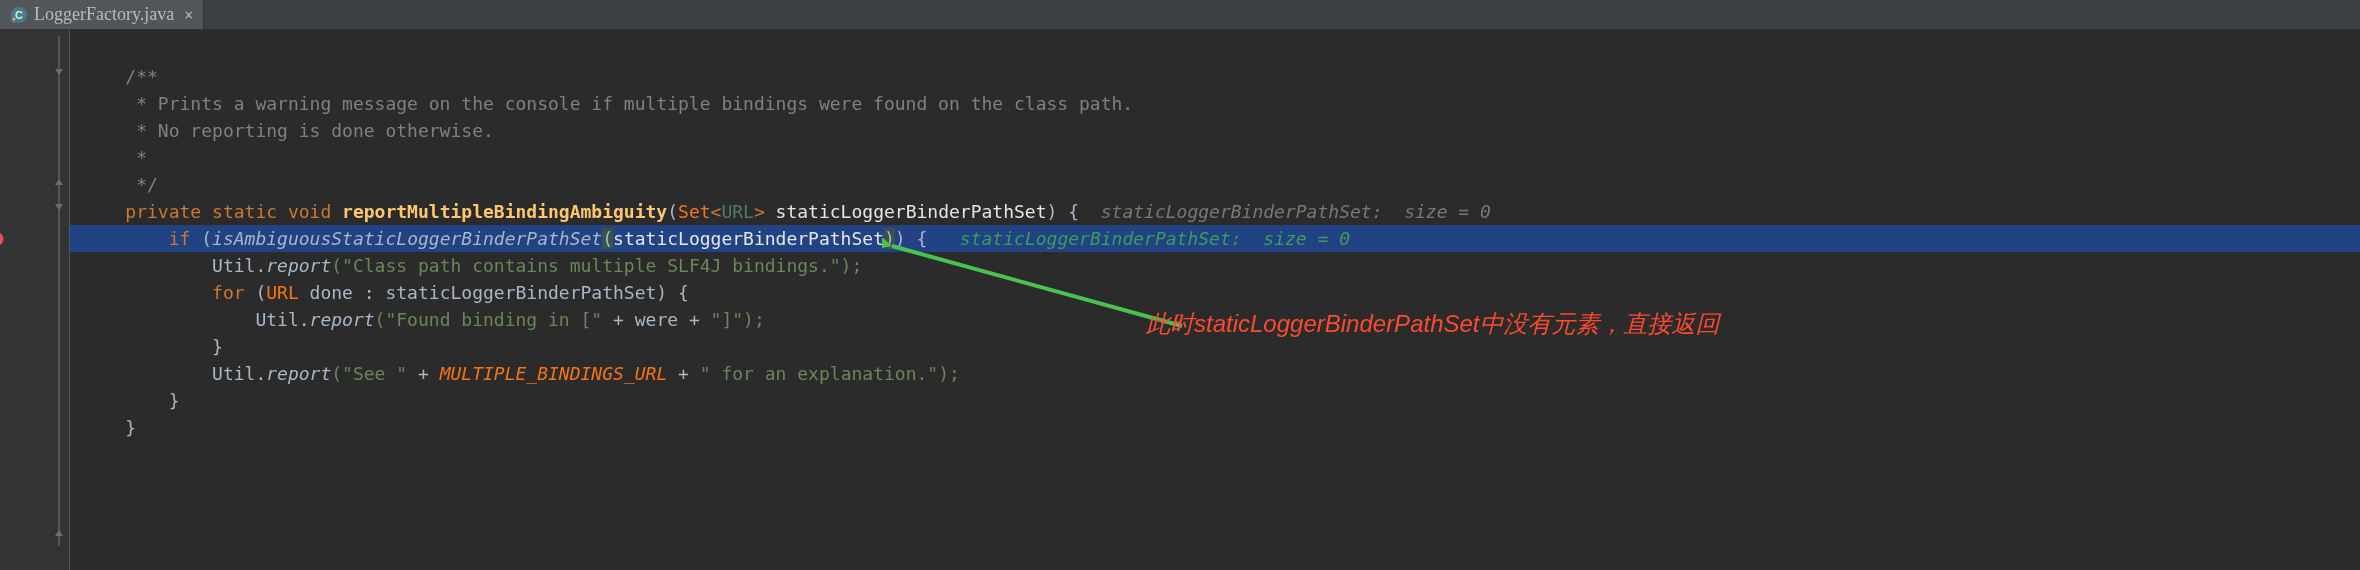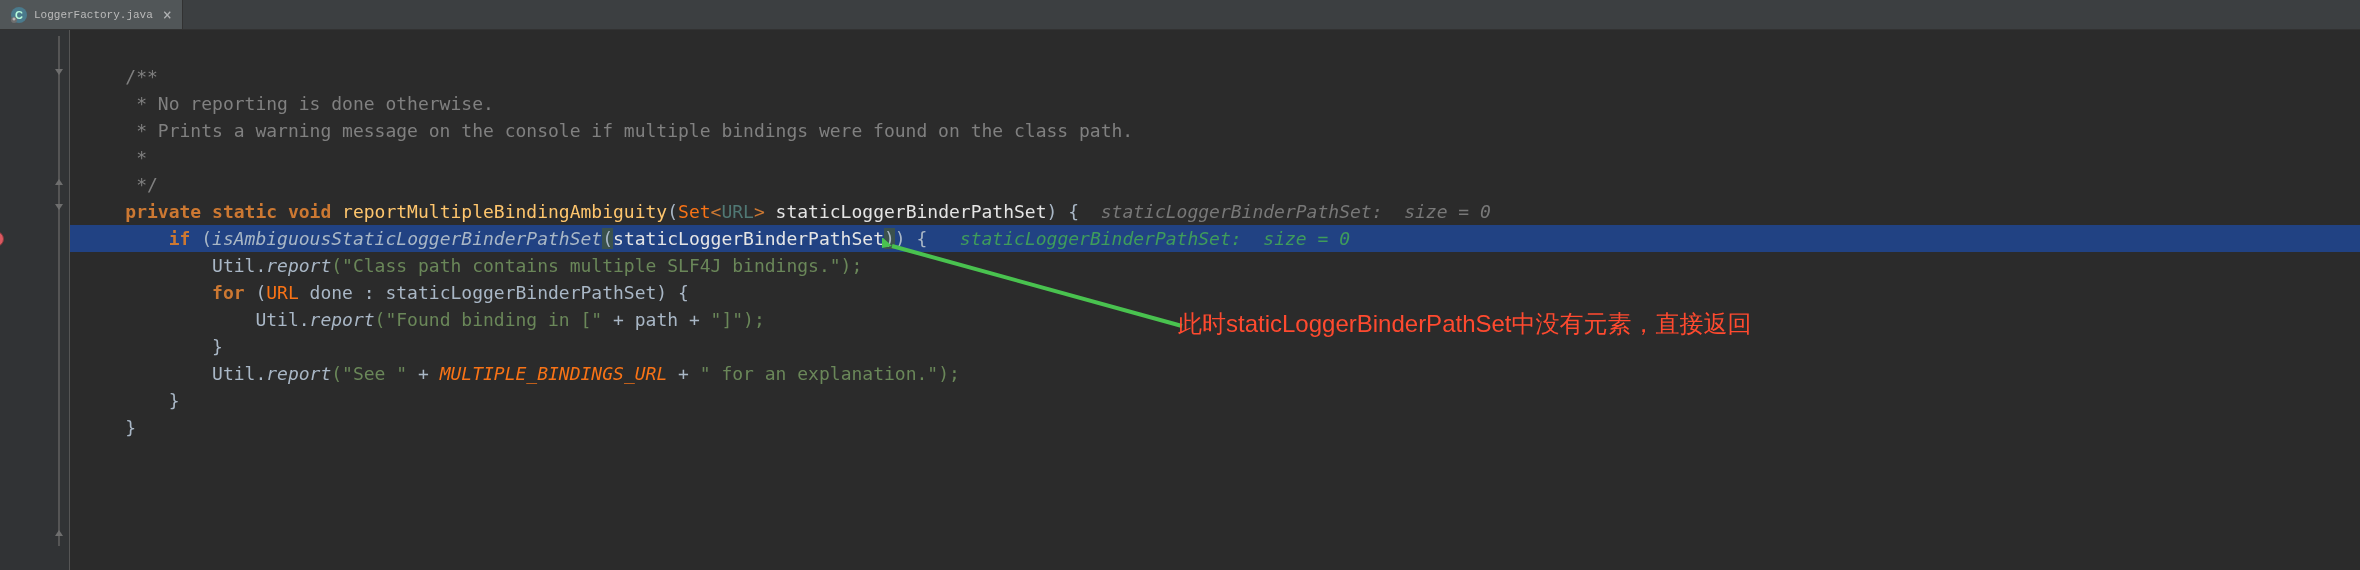--- a/index.html
+++ b/index.html
@@ -24,21 +24,21 @@
     display: flex;
     align-items: center;
     padding: 0 10px;
     gap: 6px;
     border-right: 1px solid #323232;
   }
   .tab-icon {
     width: 18px; height: 18px;
     display: flex; align-items: center; justify-content: center;
   }
-  .tab-label { color: #BBBBBB; font-size: 11px; font-family: Liberation Mono, monospace; }
+  .tab-label { color: #BBBBBB; font-size: 18px; font-family: Liberation Serif, serif; }
   .tab-close { color: #AFB1B3; font-size: 15px; margin-left: 4px; cursor: pointer; }
   .editor-wrap {
     display: flex;
     height: calc(100% - 30px);
     position: relative;
   }
   .gutter {
     width: 70px;
     background: #313335;
     border-right: 1px solid #555555;
@@ -75,22 +75,22 @@
     line-height: 27px;
     white-space: pre;
     position: relative;
     padding-left: 12px;
   }
   .hl-line {
     background: #214283;
   }
   
   .cmt   { color: #808080; }
-  .kw2   { color: #CC7832; font-weight: bold; }
-  .mname { color: #FFC66D; }
+  .kw2   { color: #CC7832; font-weight: normal; }
+  .mname { color: #FFC66D; font-weight: bold; }
   .type  { color: #f97316; }
   .gen   { color: #CC7832; }
   .url   { color: #507874; }
   .str   { color: #6A8759; }
   .call  { color: #A9B7C6; font-style: italic; }
   .field { color: #f97316; font-style: italic; }
   .plain { color: #A9B7C6; }
   .param { color: #e5e5e5; }
   .inlay { color: #787878; font-style: italic; }
   .inlay-g { color: #3F9C5B; font-style: italic; }
@@ -159,37 +159,37 @@
       </div>
 
     <div class="gutter-mark" style="top:195px;left:-22px;width:40px;justify-content:flex-start;padding-left:10px;">
       <span class="bp-icon"></span>
     </div>
   </div>
 
   <div class="code-area">
     <div class="line"></div>
     <div class="line"><span class="cmt">    /**</span></div>
+    <div class="line"><span class="cmt">     * Prints a warning message on the console if multiple bindings were found on the class path.</span></div>
     <div class="line"><span class="cmt">     * No reporting is done otherwise.</span></div>
-    <div class="line"><span class="cmt">     * Prints a warning message on the console if multiple bindings were found on the class path.</span></div>
     <div class="line"><span class="cmt">     *</span></div>
     <div class="line"><span class="cmt">     */</span></div>
     <div class="line"><span class="kw2">    private </span><span class="kw2">static </span><span class="kw2">void </span><span class="mname">reportMultipleBindingAmbiguity</span><span class="plain">(</span><span class="type">Set</span><span class="gen">&lt;</span><span class="url">URL</span><span class="gen">&gt;</span><span class="param"> staticLoggerBinderPathSet</span><span class="plain">) {</span><span class="inlay">  staticLoggerBinderPathSet:  size = 0</span></div>
     <div class="line hl-line"><span class="kw2">        if </span><span class="plain">(</span><span class="call">isAmbiguousStaticLoggerBinderPathSet</span><span class="plain brace-m">(</span><span class="param">staticLoggerBinderPathSet</span><span class="plain brace-m">)</span><span class="plain">) {</span><span class="inlay-g">   staticLoggerBinderPathSet:  size = 0</span></div>
     <div class="line"><span class="plain">            Util.</span><span class="call">report</span><span class="str">("Class path contains multiple SLF4J bindings.");</span></div>
     <div class="line"><span class="kw2">            for </span><span class="plain">(</span><span class="type">URL</span><span class="plain"> done : staticLoggerBinderPathSet) {</span></div>
-    <div class="line"><span class="plain">                Util.</span><span class="call">report</span><span class="str">("Found binding in [" </span><span class="plain">+ </span><span class="plain">path </span><span class="plain">+ </span><span class="str">"]");</span></div>
+    <div class="line"><span class="plain">                Util.</span><span class="call">report</span><span class="str">("Found binding in [" </span><span class="plain">+ </span><span class="plain">were </span><span class="plain">+ </span><span class="str">"]");</span></div>
     <div class="line"><span class="plain">            }</span></div>
     <div class="line"><span class="plain">            Util.</span><span class="call">report</span><span class="str">("See " </span><span class="plain">+ </span><span class="field">MULTIPLE_BINDINGS_URL</span><span class="plain"> + </span><span class="str">" for an explanation.");</span></div>
     <div class="line"><span class="plain">        }</span></div>
     <div class="line"><span class="plain">    }</span></div>
 
     <svg class="anno-arrow" style="left:812px;top:208px;" width="320" height="100">
       <defs>
         <marker id="ah" markerWidth="12" markerHeight="12" refX="2" refY="6" orient="auto">
           <path d="M12 1 L2 6 L12 11 Z" fill="#49C24F"></path>
         </marker>
       </defs>
       <line x1="300" y1="88" x2="10" y2="8" stroke="#49C24F" stroke-width="4" marker-end="url(#ah)"></line>
     </svg>
-    <div class="anno-text" style="left:1108px;top:278px;">此时staticLoggerBinderPathSet中没有元素，直接返回</div>
+    <div class="anno-text" style="left:1076px;top:278px;font-style:italic;">此时staticLoggerBinderPathSet中没有元素，直接返回</div>
   </div>
 </div>
 
 </body></html>

